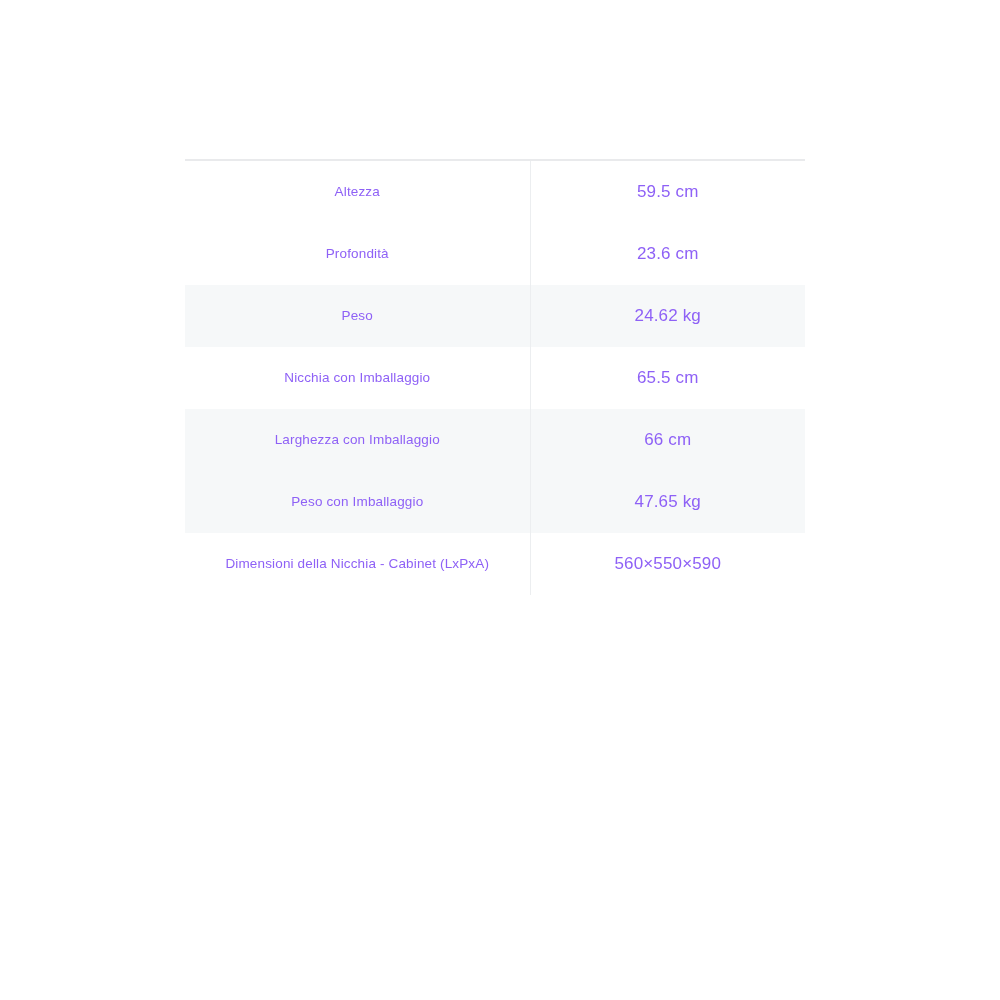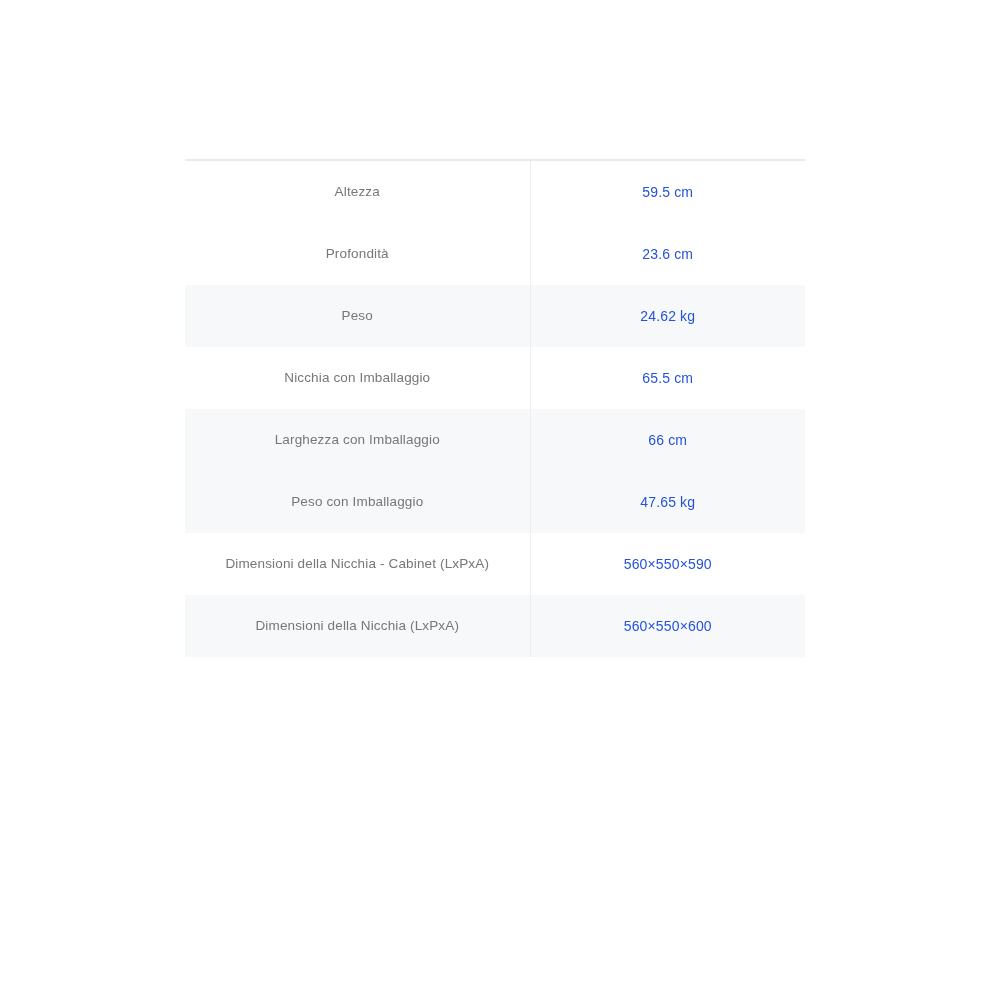--- a/index.html
+++ b/index.html
@@ -48,29 +48,29 @@
     height: 62px;
     padding: 0 8px;
     text-align: center;
     vertical-align: middle;
     font-weight: 400;
     line-height: 1.3;
     -webkit-font-smoothing: antialiased;
   }
 
   td.spec-label {
-    color: #737373;
+    color: #8b5cf6;
     font-size: 13.5px;
     letter-spacing: 0.15px;
     border-right: 1px solid #eceef0;
   }
 
   td.spec-value {
-    color: #1d4ed8;
-    font-size: 14px;
+    color: #8b5cf6;
+    font-size: 17px;
     letter-spacing: 0.15px;
   }
 
   
   table.spec-table tr.row-odd td {
     background: #ffffff;
   }
   table.spec-table tr.row-even td {
     background: #f6f8f9;
   }
@@ -124,22 +124,18 @@
         <tr class="row-even">
           <td class="spec-label">Peso con Imballaggio</td>
           <td class="spec-value">47.65 kg</td>
         </tr>
 
         <tr class="row-odd">
           <td class="spec-label">Dimensioni della Nicchia - Cabinet (LxPxA)</td>
           <td class="spec-value">560×550×590</td>
         </tr>
 
-        <tr class="row-even">
-          <td class="spec-label">Dimensioni della Nicchia (LxPxA)</td>
-          <td class="spec-value">560×550×600</td>
-        </tr>
 
       </tbody>
     </table>
   </div>
 
 </div>
 
 </body></html>

